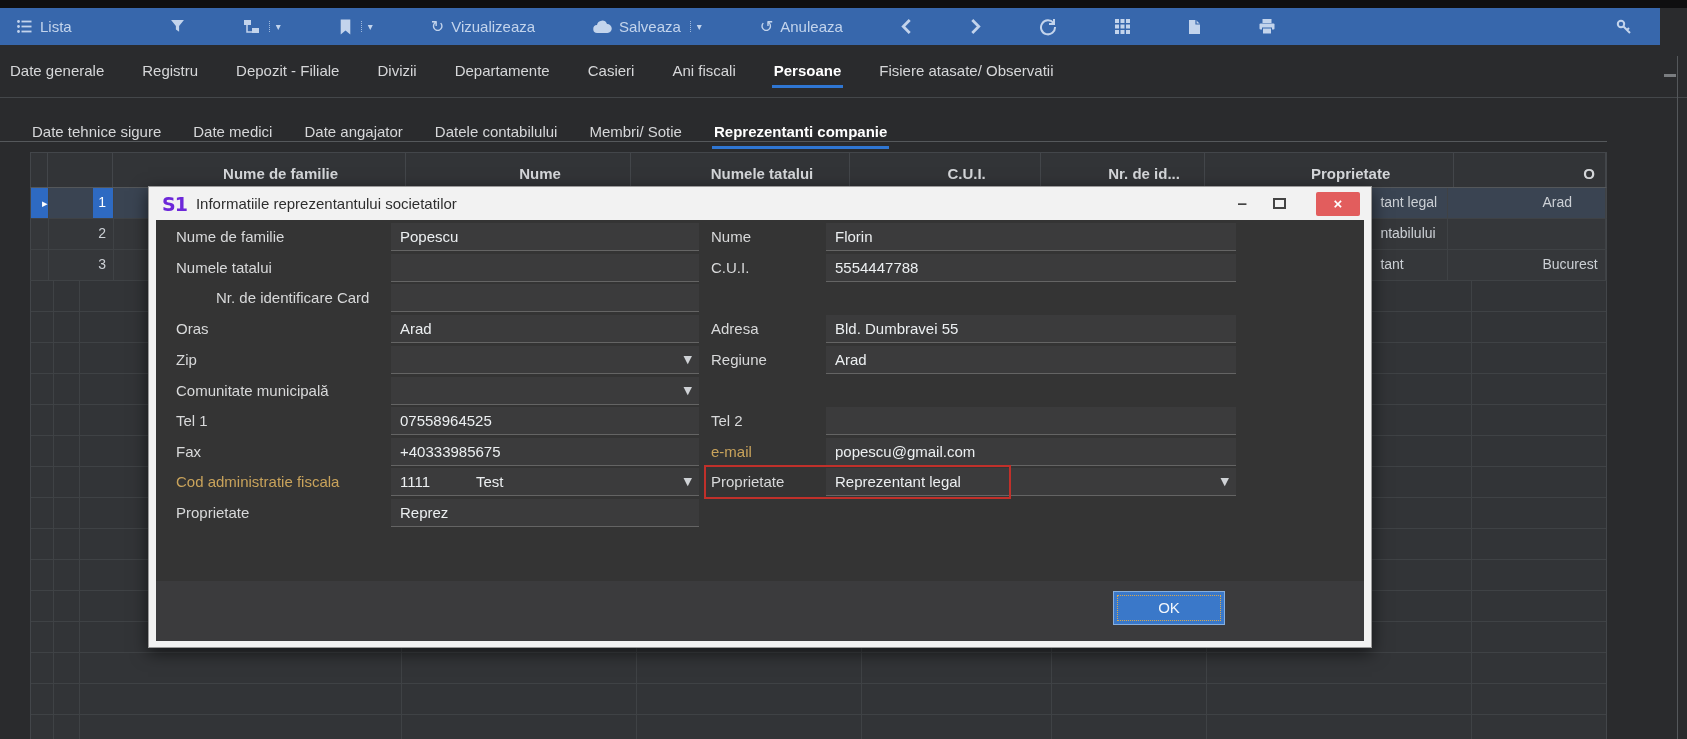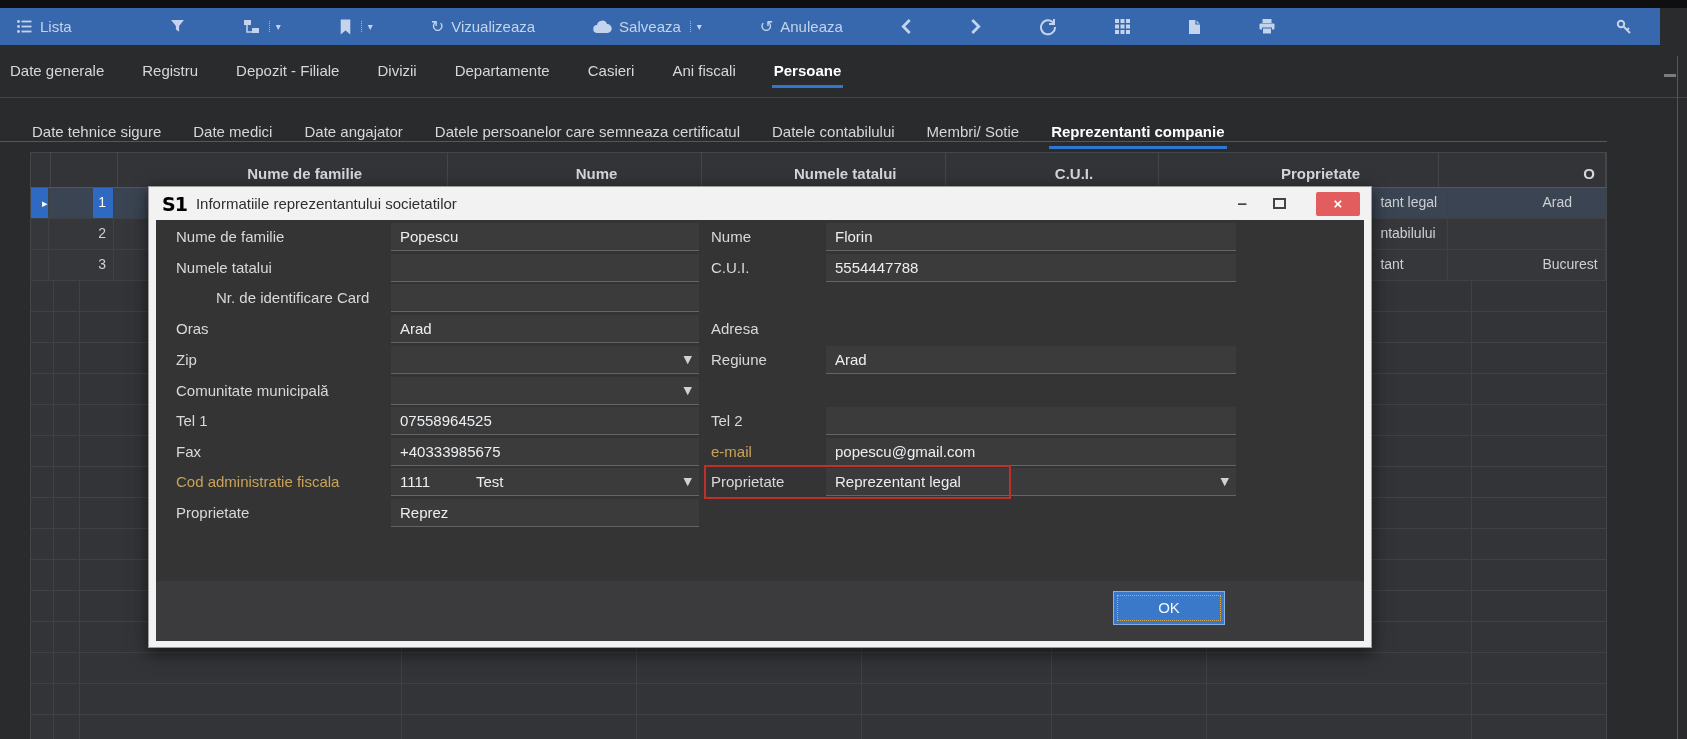--- a/index.html
+++ b/index.html
@@ -59,21 +59,21 @@
     background-size:1px 100%,1px 100%,1px 100%,1px 100%,1px 100%,1px 100%,1px 100%,1px 100%,100% 100%;
     background-repeat:no-repeat,no-repeat,no-repeat,no-repeat,no-repeat,no-repeat,no-repeat,no-repeat,repeat; }
   #right-divider { left:1677px; top:56px; width:1px; height:683px; background:#55585b; }
   #scroll-dash { left:1664px; top:74px; width:12px; height:3px; background:#7a7d80; }
 
   
   #dialog { left:148px; top:186px; width:1224px; height:462px; background:#f2f2f2;
     padding:0 7px 7px 7px; box-shadow:0 5px 16px rgba(0,0,0,.6); border:1px solid #9a9a9a; }
   #dlg-titlebar { height:33px; background:#f2f2f2; display:flex; align-items:center;
     padding:0 4px 0 6px; }
-  #dlg-logo { color:#000000; font-weight:bold; font-size:19px; letter-spacing:-1px;
+  #dlg-logo { color:#6d28d9; font-weight:bold; font-size:19px; letter-spacing:-1px;
     margin-right:9px; font-family:"DejaVu Sans", sans-serif; }
   #dlg-title { color:#2e2e2e; font-size:15px; }
   #dlg-controls { margin-left:auto; display:flex; align-items:center; gap:26px; }
   #btn-min { color:#444; font-weight:bold; font-size:17px; line-height:10px; }
   #btn-max { width:13px; height:11px; border:2px solid #444; }
   #btn-close { width:44px; height:24px; background:#e25d5d; border-radius:2px; color:#fff;
     font-weight:bold; font-size:15px; text-align:center; line-height:24px; margin-left:4px; }
   #dlg-body { position:relative; height:421px; background:#343434; }
   #dlg-footer { position:absolute; left:0; top:361px; width:100%; height:60px; background:#3b3b3d; }
   .flabel { position:absolute; color:#d8d9da; font-size:15px; line-height:28px; white-space:nowrap; }
@@ -220,41 +220,42 @@
 
 <div id="tabs" class="abs tabrow">
   <span class="tab">Date generale</span>
   <span class="tab">Registru</span>
   <span class="tab">Depozit - Filiale</span>
   <span class="tab">Divizii</span>
   <span class="tab">Departamente</span>
   <span class="tab">Casieri</span>
   <span class="tab">Ani fiscali</span>
   <span class="tab active">Persoane</span>
+  <span class="tab">Fisiere atasate/ Observatii</span>
 </div>
 <div id="tabs-sep" class="abs"></div>
 
 <div id="subtabs" class="abs tabrow">
   <span class="tab">Date tehnice sigure</span>
   <span class="tab">Date medici</span>
   <span class="tab">Date angajator</span>
-  <span class="tab">Datele persoanelor care semneaza certificatul</span>
   <span class="tab">Datele contabilului</span>
   <span class="tab">Membri/ Sotie</span>
   <span class="tab active">Reprezentanti companie</span>
 </div>
 <div id="subtabs-sep" class="abs"></div>
 
 <div id="thead" class="abs">
   <div class="th c0"></div>
   <div class="th c1"></div>
   <div class="th c2">Nume de familie</div>
   <div class="th c3">Nume</div>
   <div class="th c4">Numele tatalui</div>
   <div class="th c5">C.U.I.</div>
+  <div class="th c6">Nr. de id...</div>
   <div class="th c7">Proprietate</div>
   <div class="th c8 right">O</div>
 </div>
 
 <div class="abs tr selected" style="left:30px; top:188px;">
   <div class="td c0 hot"><span class="rowarrow">▸</span></div>
   <div class="td c1 num hot">1</div>
   <div class="td c2">Popescu</div>
   <div class="td c3"></div>
   <div class="td c4"></div>
@@ -325,20 +326,21 @@
     <span class="flabel orange" style="left:20px; top:248px;">Cod administratie fiscala</span>
     <div class="field fl" style="top:248px;"><span>1111</span><span class="val2">Test</span><span class="caret">▼</span></div>
     <span class="flabel" style="left:20px; top:279px;">Proprietate</span>
     <div class="field fl" style="top:279px;">Reprez</div>
 
     <span class="flabel" style="left:555px; top:3px;">Nume</span>
     <div class="field fr" style="top:3px;">Florin</div>
     <span class="flabel" style="left:555px; top:34px;">C.U.I.</span>
     <div class="field fr" style="top:34px;">5554447788</div>
     <span class="flabel" style="left:555px; top:95px;">Adresa</span>
+    <div class="field fr" style="top:95px;">Bld. Dumbravei 55</div>
     <span class="flabel" style="left:555px; top:126px;">Regiune</span>
     <div class="field fr" style="top:126px;">Arad</div>
     <span class="flabel" style="left:555px; top:187px;">Tel 2</span>
     <div class="field fr" style="top:187px;"></div>
     <span class="flabel orange" style="left:555px; top:218px;">e-mail</span>
     <div class="field fr" style="top:218px;">popescu@gmail.com</div>
     <span class="flabel" style="left:555px; top:248px;">Proprietate</span>
     <div class="field fr" style="top:248px;"><span>Reprezentant legal</span><span class="caret">▼</span></div>
 
     <div id="red-box"></div>

